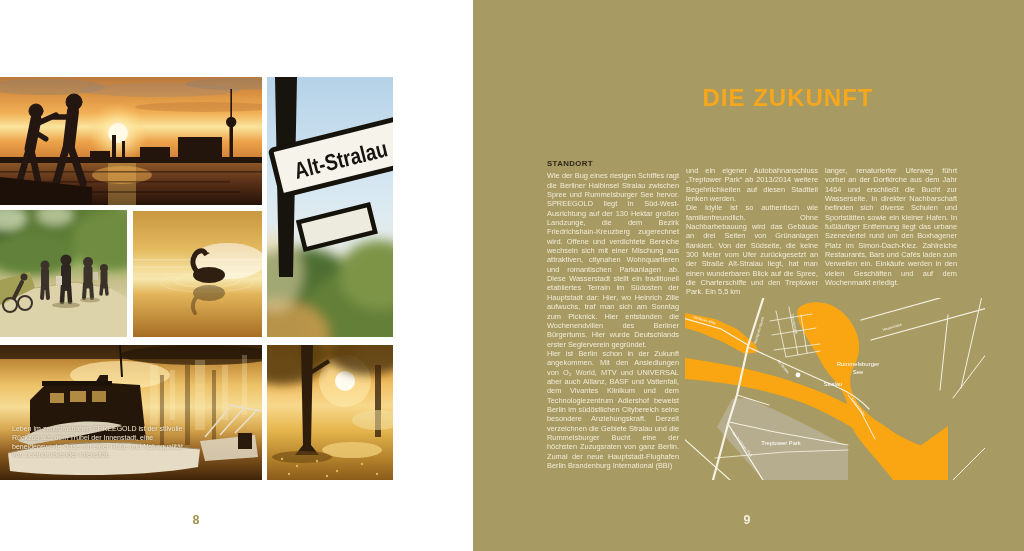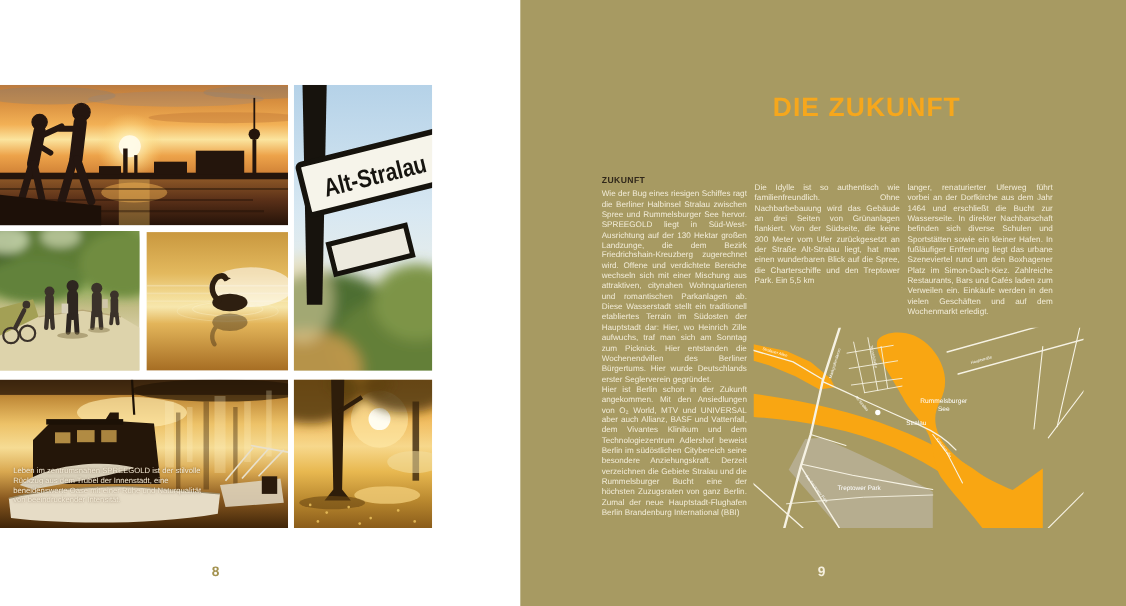--- a/index.html
+++ b/index.html
@@ -322,25 +322,26 @@
   </div>
 
   <div class="right-page">
 
     <div class="title">
       <span style="display:block">DIE ZUKUNFT</span>
     </div>
 
     <div class="cols">
       <div class="col">
-        <span class="sect">ZUKUNFT</span>
+        <span class="sect">STANDORT</span>
         <p>Wie der Bug eines riesigen Schiffes ragt die Berliner Halbinsel Stralau zwischen Spree und Rummelsburger See hervor. SPREEGOLD liegt in Süd-West-Ausrichtung auf der 130 Hektar großen Landzunge, die dem Bezirk Friedrichshain-Kreuzberg zugerechnet wird. Offene und verdichtete Bereiche wechseln sich mit einer Mischung aus attraktiven, citynahen Wohnquartieren und romantischen Parkanlagen ab. Diese Wasserstadt stellt ein traditionell etabliertes Terrain im Südosten der Hauptstadt dar: Hier, wo Heinrich Zille aufwuchs, traf man sich am Sonntag zum Picknick. Hier entstanden die Wochenendvillen des Berliner Bürgertums. Hier wurde Deutschlands erster Seglerverein gegründet.</p>
         <p>Hier ist Berlin schon in der Zukunft angekommen. Mit den Ansiedlungen von O₂ World, MTV und UNIVERSAL aber auch Allianz, BASF und Vattenfall, dem Vivantes Klinikum und dem Technologiezentrum Adlershof beweist Berlin im südöstlichen Citybereich seine besondere Anziehungskraft. Derzeit verzeichnen die Gebiete Stralau und die Rummelsburger Bucht eine der höchsten Zuzugsraten von ganz Berlin. Zumal der neue Hauptstadt-Flughafen Berlin Brandenburg International (BBI)</p>
       </div>
       <div class="col offset">
+        <p>und ein eigener Autobahnanschluss „Treptower Park“ ab 2013/2014 weitere Begehrlichkeiten auf diesen Stadtteil lenken werden.</p>
         <p>Die Idylle ist so authentisch wie familienfreundlich. Ohne Nachbarbebauung wird das Gebäude an drei Seiten von Grünanlagen flankiert. Von der Südseite, die keine 300 Meter vom Ufer zurückgesetzt an der Straße Alt-Stralau liegt, hat man einen wunderbaren Blick auf die Spree, die Charterschiffe und den Treptower Park. Ein 5,5 km</p>
       </div>
       <div class="col offset">
         <p>langer, renaturierter Uferweg führt vorbei an der Dorfkirche aus dem Jahr 1464 und erschließt die Bucht zur Wasserseite. In direkter Nachbarschaft befinden sich diverse Schulen und Sportstätten sowie ein kleiner Hafen. In fußläufiger Entfernung liegt das urbane Szeneviertel rund um den Boxhagener Platz im Simon-Dach-Kiez. Zahlreiche Restaurants, Bars und Cafés laden zum Verweilen ein. Einkäufe werden in den vielen Geschäften und auf dem Wochenmarkt erledigt.</p>
       </div>
     </div>
 
     <div class="map">
       <svg viewBox="0 0 300 182">
 

